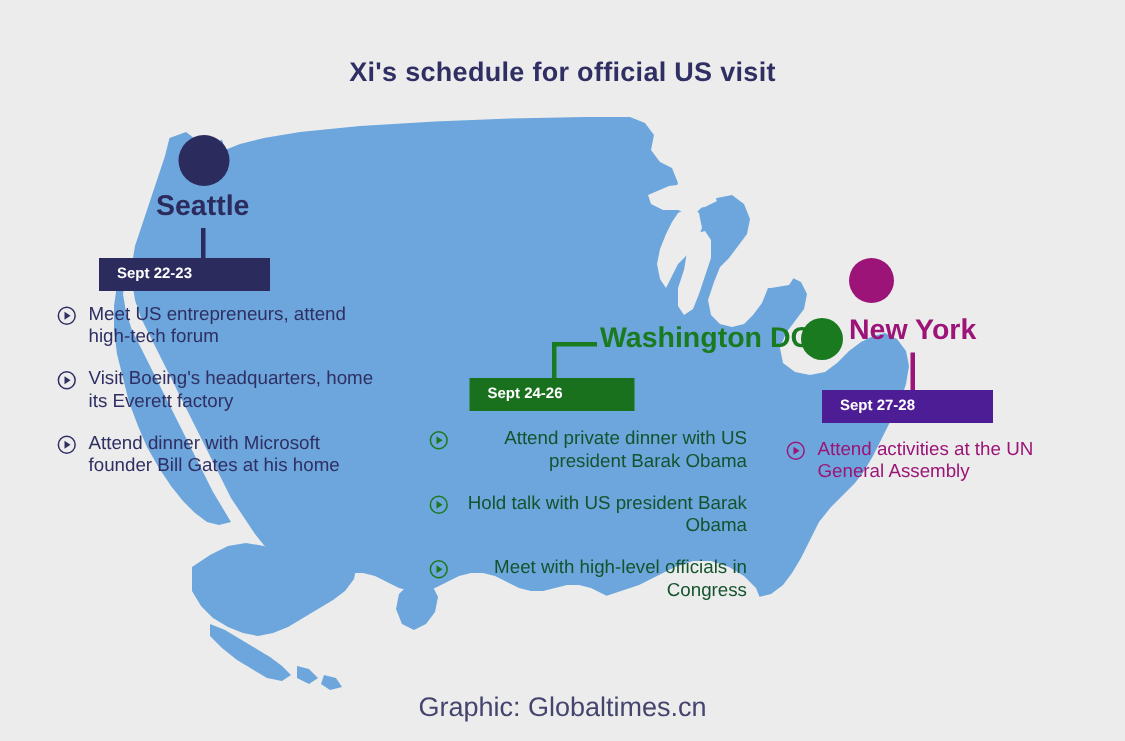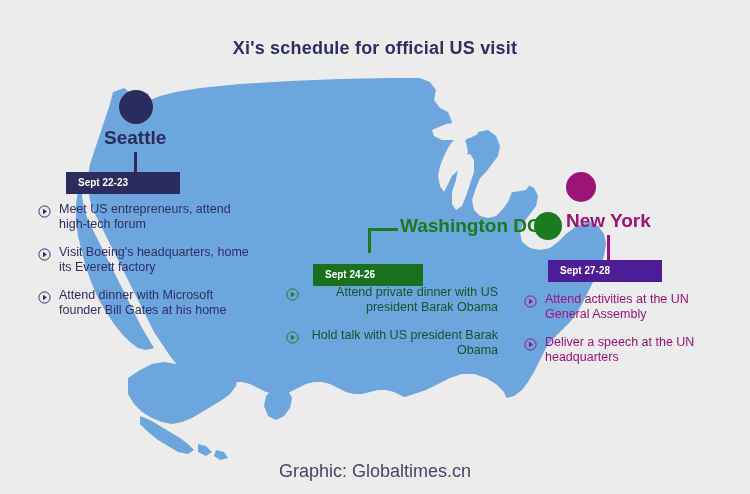--- a/index.html
+++ b/index.html
@@ -137,21 +137,21 @@
     white-space: nowrap;
   }
   .badge-seattle {
     left: 66px;
     top: 172px;
     background: #2b2b5e;
     width: 90px;
   }
   .badge-dc {
     left: 313px;
-    top: 264px;
+    top: 252px;
     background: #19711e;
     width: 86px;
   }
   .badge-ny {
     left: 548px;
     top: 260px;
     background: #4c1d95;
     width: 90px;
   }
 
@@ -331,43 +331,43 @@
     </div>
     <div class="bullet-item">
       <span class="bullet-icon">
         <svg width="13" height="13" viewBox="0 0 13 13">
             <circle cx="6.5" cy="6.5" r="5.6" fill="none" stroke="#1a7a1f" stroke-width="1"></circle>
             <path d="M5,3.8 L9,6.5 L5,9.2 Z" fill="#1a7a1f"></path>
           </svg>
       </span>
       <span class="bullet-text">Hold talk with US president Barak Obama</span>
     </div>
+    <div class="bullet-item">
+      <span class="bullet-icon">
+        <svg width="13" height="13" viewBox="0 0 13 13">
+            <circle cx="6.5" cy="6.5" r="5.6" fill="none" stroke="#1a7a1f" stroke-width="1"></circle>
+            <path d="M5,3.8 L9,6.5 L5,9.2 Z" fill="#1a7a1f"></path>
+          </svg>
+      </span>
+      <span class="bullet-text">Meet with high-level officials in Congress</span>
+    </div>
   </div>
 
   <div class="marker marker-ny"></div>
   <div class="city-label city-ny">New York</div>
   <div class="connector conn-ny-v"></div>
   <div class="badge badge-ny">Sept 27-28</div>
 
   <div class="bullet-list list-ny">
     <div class="bullet-item">
       <span class="bullet-icon">
         <svg width="13" height="13" viewBox="0 0 13 13">
             <circle cx="6.5" cy="6.5" r="5.6" fill="none" stroke="#9c1477" stroke-width="1"></circle>
             <path d="M5,3.8 L9,6.5 L5,9.2 Z" fill="#9c1477"></path>
           </svg>
       </span>
       <span class="bullet-text">Attend activities at the UN General Assembly</span>
     </div>
-    <div class="bullet-item">
-      <span class="bullet-icon">
-        <svg width="13" height="13" viewBox="0 0 13 13">
-            <circle cx="6.5" cy="6.5" r="5.6" fill="none" stroke="#9c1477" stroke-width="1"></circle>
-            <path d="M5,3.8 L9,6.5 L5,9.2 Z" fill="#9c1477"></path>
-          </svg>
-      </span>
-      <span class="bullet-text">Deliver a speech at the UN headquarters</span>
-    </div>
   </div>
 
   <div class="credit">Graphic: Globaltimes.cn</div>
 
 </div>
 
 </body></html>

